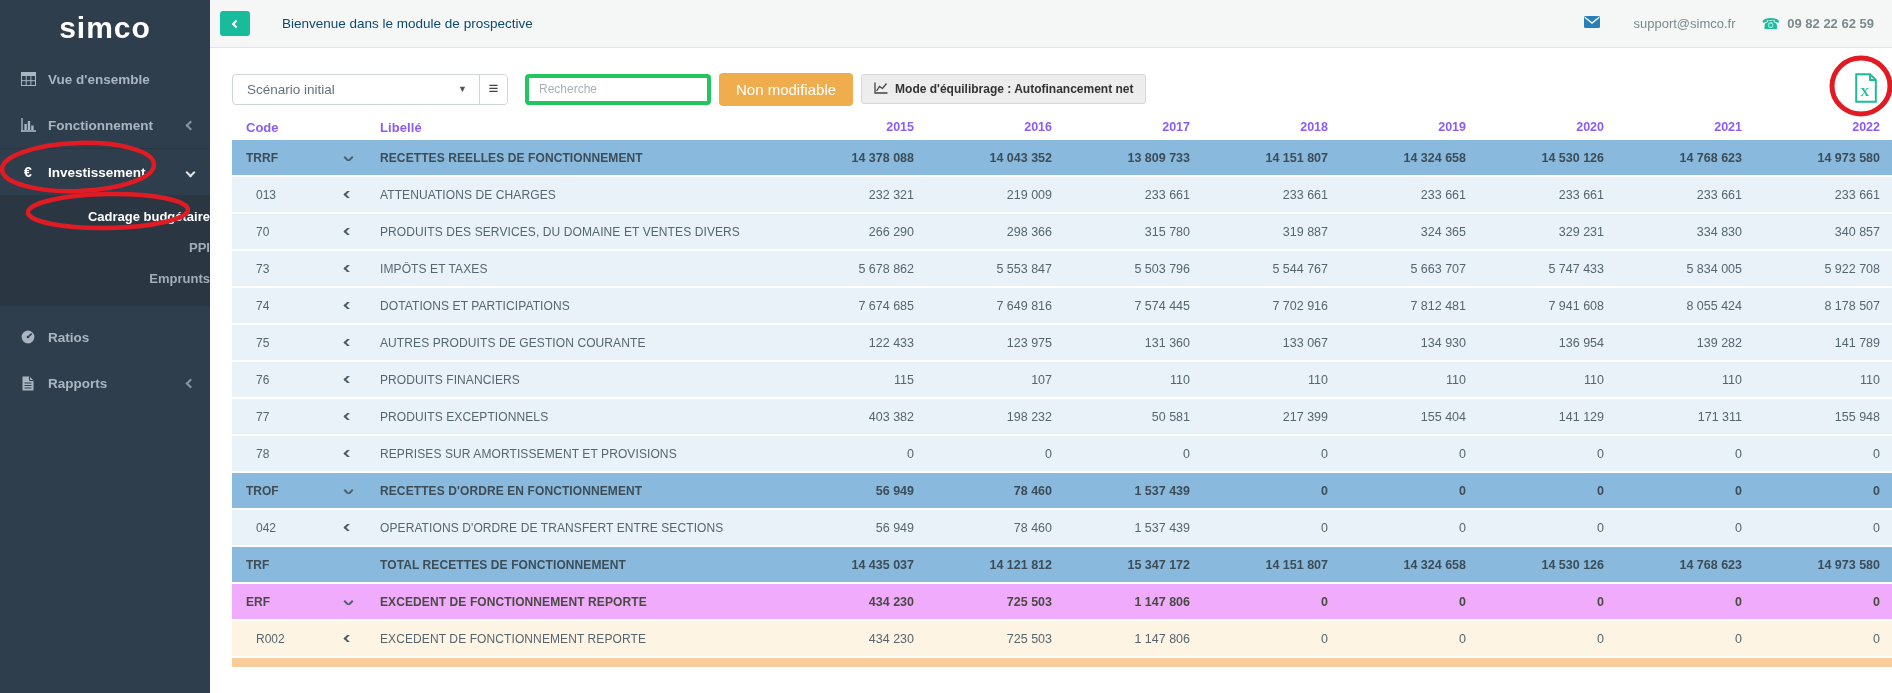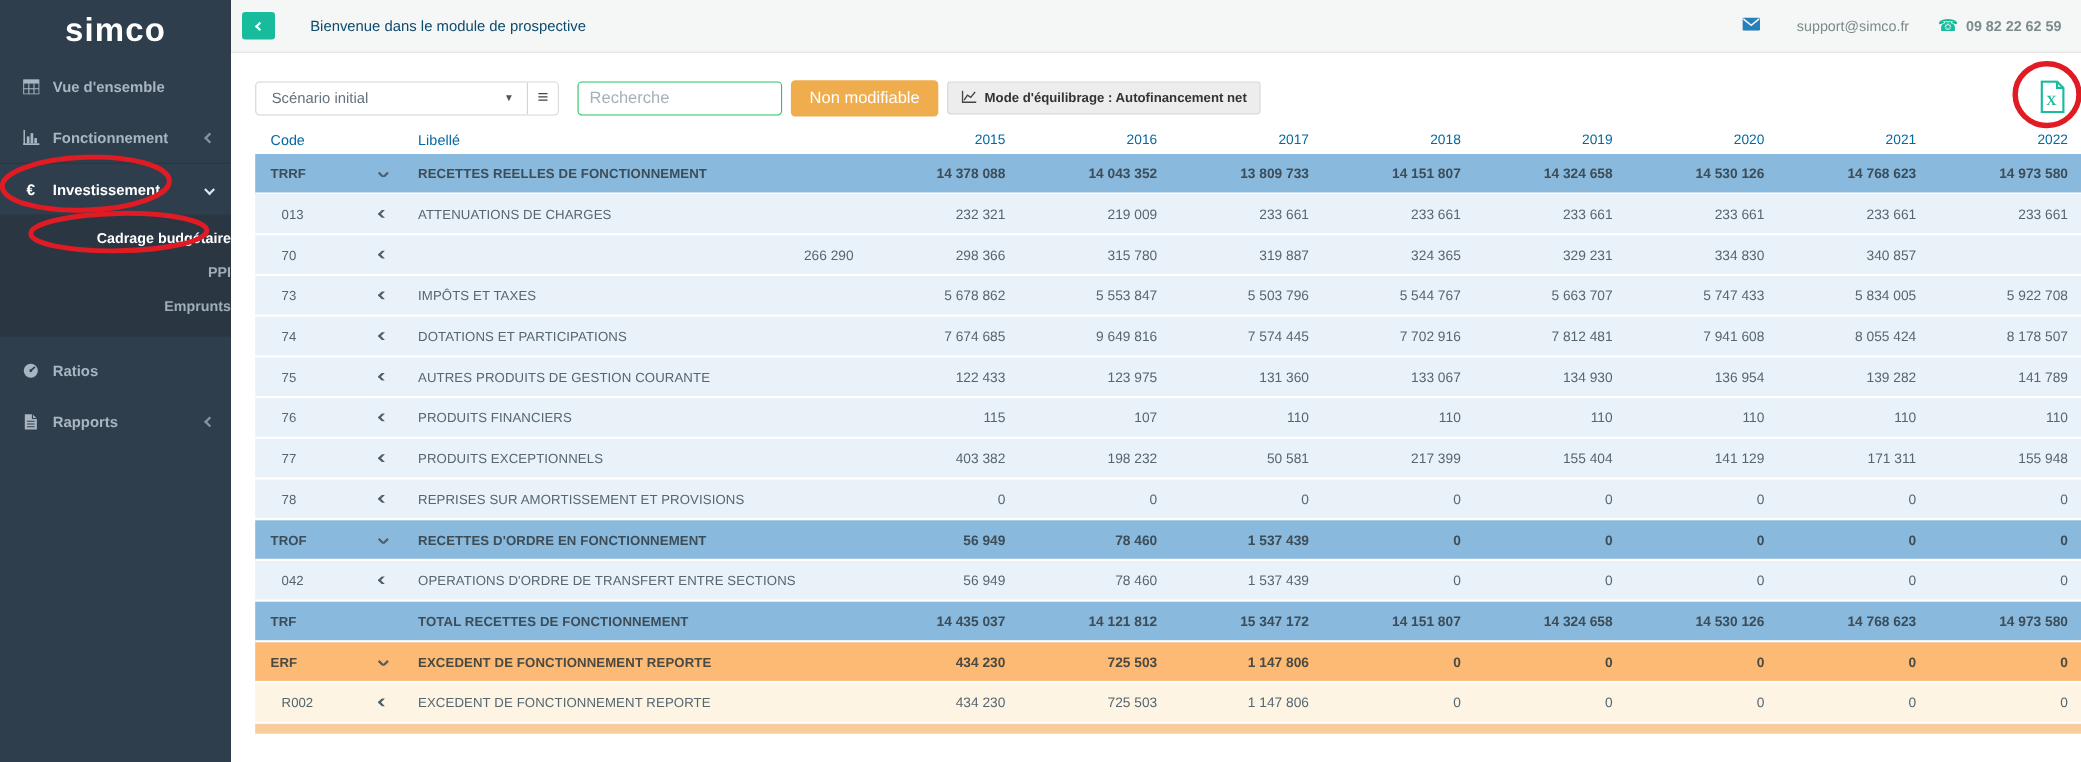--- a/index.html
+++ b/index.html
@@ -47,46 +47,46 @@
   
   .content { flex:1; position:relative; padding-left:22px; }
   .toolbar { margin-top:25px; height:32px; display:flex; align-items:center; position:relative; padding-right:10px; }
   .select-group { display:flex; height:31px; border:1px solid #cfd4d6; border-radius:4px; background:#fff; overflow:hidden; }
   .scenario-select { width:246px; display:flex; align-items:center; padding:0 12px 0 14px;
                      font-size:13.5px; color:#63727e; cursor:pointer; }
   .scenario-select .caret { margin-left:auto; font-size:9px; color:#555; }
   .burger-btn { width:28px; display:flex; align-items:center; justify-content:center;
                 border-left:1px solid #cfd4d6; background:#fff; cursor:pointer;
                 font-size:17px; color:#444; font-weight:700; }
-  .search-input { margin-left:17px; width:186px; height:31px; border:1px solid #22c55e; border-radius:4px;
-                  padding:0 10px; font-size:15px; color:#555; font-family:inherit; }
+  .search-input { margin-left:17px; width:186px; height:31px; border:4px solid #22c55e; border-radius:4px;
+                  padding:0 10px; font-size:12px; color:#555; font-family:inherit; }
   .search-input::placeholder { color:#a7b1b5; }
   .status-badge { margin-left:8px; height:33px; padding:0 17px; background:#f0ad4e; border-radius:4px;
                   color:#fff; font-size:15px; display:flex; align-items:center; }
   .mode-btn { margin-left:8px; height:30px; padding:0 12px; background:#ededed; border:1px solid #d7d7d7;
               border-radius:3px; font-size:12px; color:#333; display:flex; align-items:center; gap:7px;
               cursor:pointer; font-family:inherit; white-space:nowrap;font-weight:bold; }
   .excel-btn { margin-left:auto; width:32px; height:32px; background:transparent; border:none;
                cursor:pointer; display:flex; align-items:center; justify-content:center; }
 
   
   .btable { margin-top:9px; width:1660px; }
   .trow { display:grid; grid-template-columns:84px 64px 1fr repeat(8,138px);
           align-items:center; height:37px; border-bottom:2px solid #fff; font-size:12px; color:#56666f; }
-  .thead { height:26px; border-bottom:0; font-size:13px; font-weight:400; color:#0369a1; }
+  .thead { height:26px; border-bottom:0; font-size:13px; font-weight:700; color:#8b5cf6; }
   .cell { overflow:hidden; white-space:nowrap; }
   .cell.code { padding-left:14px; }
   .cell.code.child { padding-left:24px; }
   .cell.lib { padding-right:8px; letter-spacing:.1px; }
   .cell.num { text-align:right; padding-right:12px; font-size:12.5px; }
   .chevcell { display:flex; justify-content:center; }
   .trow .chev { border-color:#4e5e6a; cursor:pointer; }
   .trow.blue { background:#89b9dc; color:#3d4d58; font-weight:600; }
   .trow.light { background:#e9f1f9; }
-  .trow.orange { background:#fdba74; color:#4a4a42; font-weight:600; }
+  .trow.orange { background:#f0abfc; color:#4a4a42; font-weight:600; }
   .trow.cream { background:#fdf4e4; }
   .partial-row { width:1660px; height:9px; background:#f8cc9b; }
 
   
   .annotations { position:absolute; left:0; top:0; width:1892px; height:693px; pointer-events:none; }
 </style>
 </head>
 <body>
 
 <div class="app">
@@ -272,20 +272,21 @@
               <div class="cell num">233 661</div>
               <div class="cell num">233 661</div>
               <div class="cell num">233 661</div>
               <div class="cell num">233 661</div>
             </div>
             <div class="trow light">
               <div class="cell code child">70</div>
               <div class="cell chevcell">
                 <span class="chev left"></span>
               </div>
+              <div class="cell lib">PRODUITS DES SERVICES, DU DOMAINE ET VENTES DIVERS</div>
               <div class="cell num">266 290</div>
               <div class="cell num">298 366</div>
               <div class="cell num">315 780</div>
               <div class="cell num">319 887</div>
               <div class="cell num">324 365</div>
               <div class="cell num">329 231</div>
               <div class="cell num">334 830</div>
               <div class="cell num">340 857</div>
             </div>
             <div class="trow light">
@@ -303,21 +304,21 @@
               <div class="cell num">5 834 005</div>
               <div class="cell num">5 922 708</div>
             </div>
             <div class="trow light">
               <div class="cell code child">74</div>
               <div class="cell chevcell">
                 <span class="chev left"></span>
               </div>
               <div class="cell lib">DOTATIONS ET PARTICIPATIONS</div>
               <div class="cell num">7 674 685</div>
-              <div class="cell num">9 649 816</div>
+              <div class="cell num">7 649 816</div>
               <div class="cell num">7 574 445</div>
               <div class="cell num">7 702 916</div>
               <div class="cell num">7 812 481</div>
               <div class="cell num">7 941 608</div>
               <div class="cell num">8 055 424</div>
               <div class="cell num">8 178 507</div>
             </div>
             <div class="trow light">
               <div class="cell code child">75</div>
               <div class="cell chevcell">

